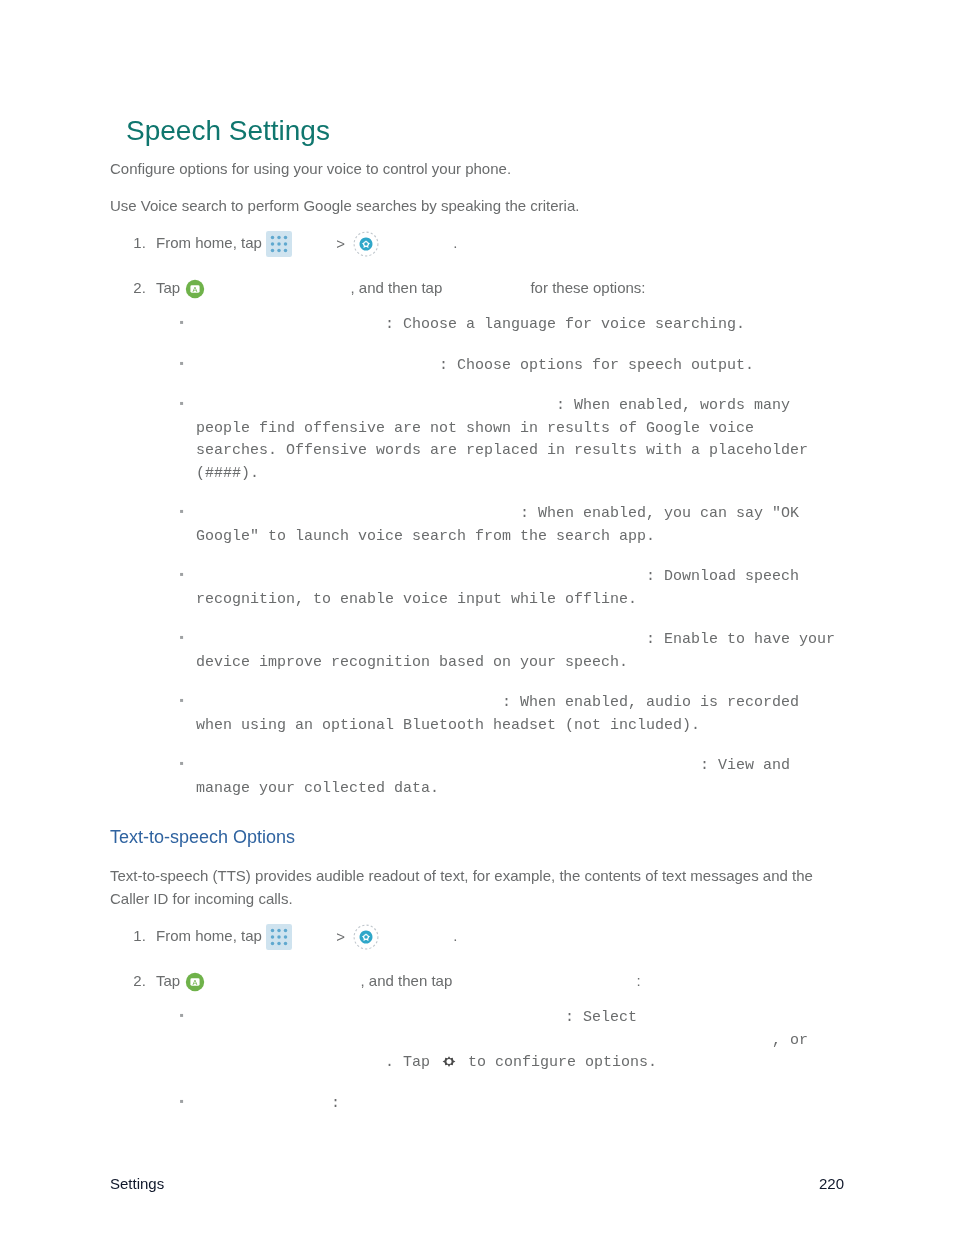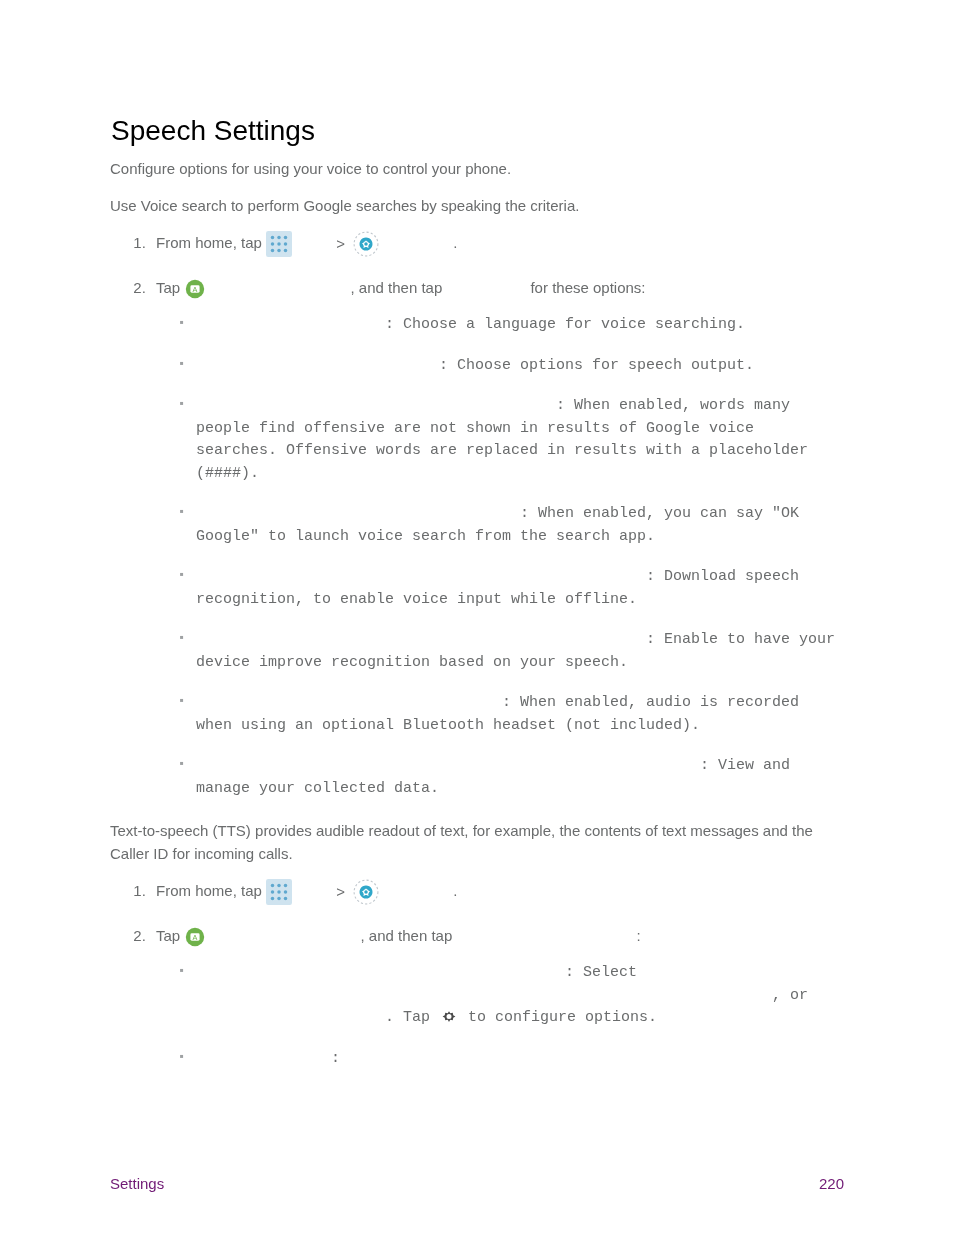--- a/index.html
+++ b/index.html
@@ -12,24 +12,24 @@
     line-height: 1.5;
     width: 954px;
   }
   .page {
     padding: 110px 110px 40px 110px;
     position: relative;
     min-height: 1235px;
     box-sizing: border-box;
   }
   h1.page-title {
-    color: #000000;
+    color: #0f766e;
     font-weight: 400;
     font-size: 28px;
-    margin: 0 0 6px 1px;
+    margin: 0 0 6px 16px;
   }
   h2.section-title {
     color: #2f63a0;
     font-weight: 400;
     font-size: 18px;
     margin: 24px 0 14px 0;
   }
   p {
     margin: 0 0 14px 0;
   }
@@ -79,21 +79,21 @@
     color: #9ea1a3;
     font-size: 13px;
   }
   .footer {
     position: absolute;
     bottom: 40px;
     left: 110px;
     right: 110px;
     display: flex;
     justify-content: space-between;
-    color: #701a75;
+    color: #0f172a;
   }
   
   .icon {
     display: inline-block;
     vertical-align: middle;
   }
   svg {
     display: block;
   }
   .sep {
@@ -188,20 +188,21 @@
         <li>
           <span style="white-space:pre">                                  </span><span>: When enabled, audio is recorded when using an optional Bluetooth headset (not included).</span>
         </li>
         <li>
           <span style="white-space:pre">                                                        </span><span>: View and manage your collected data.</span>
         </li>
       </ul>
     </li>
   </ol>
 
+  <h2 class="section-title">Text-to-speech Options</h2>
   <p>Text-to-speech (TTS) provides audible readout of text, for example, the contents of text messages and the Caller ID for incoming calls.</p>
 
   <ol class="steps">
     <li>
       <span>From home, tap </span>
       <span class="icon"><svg width="26" height="26">
             <use href="#apps-icon"></use>
           </svg></span>
       <span class="sep" style="margin-left:40px"> &gt; </span>
       <span class="icon"><svg width="26" height="26">

